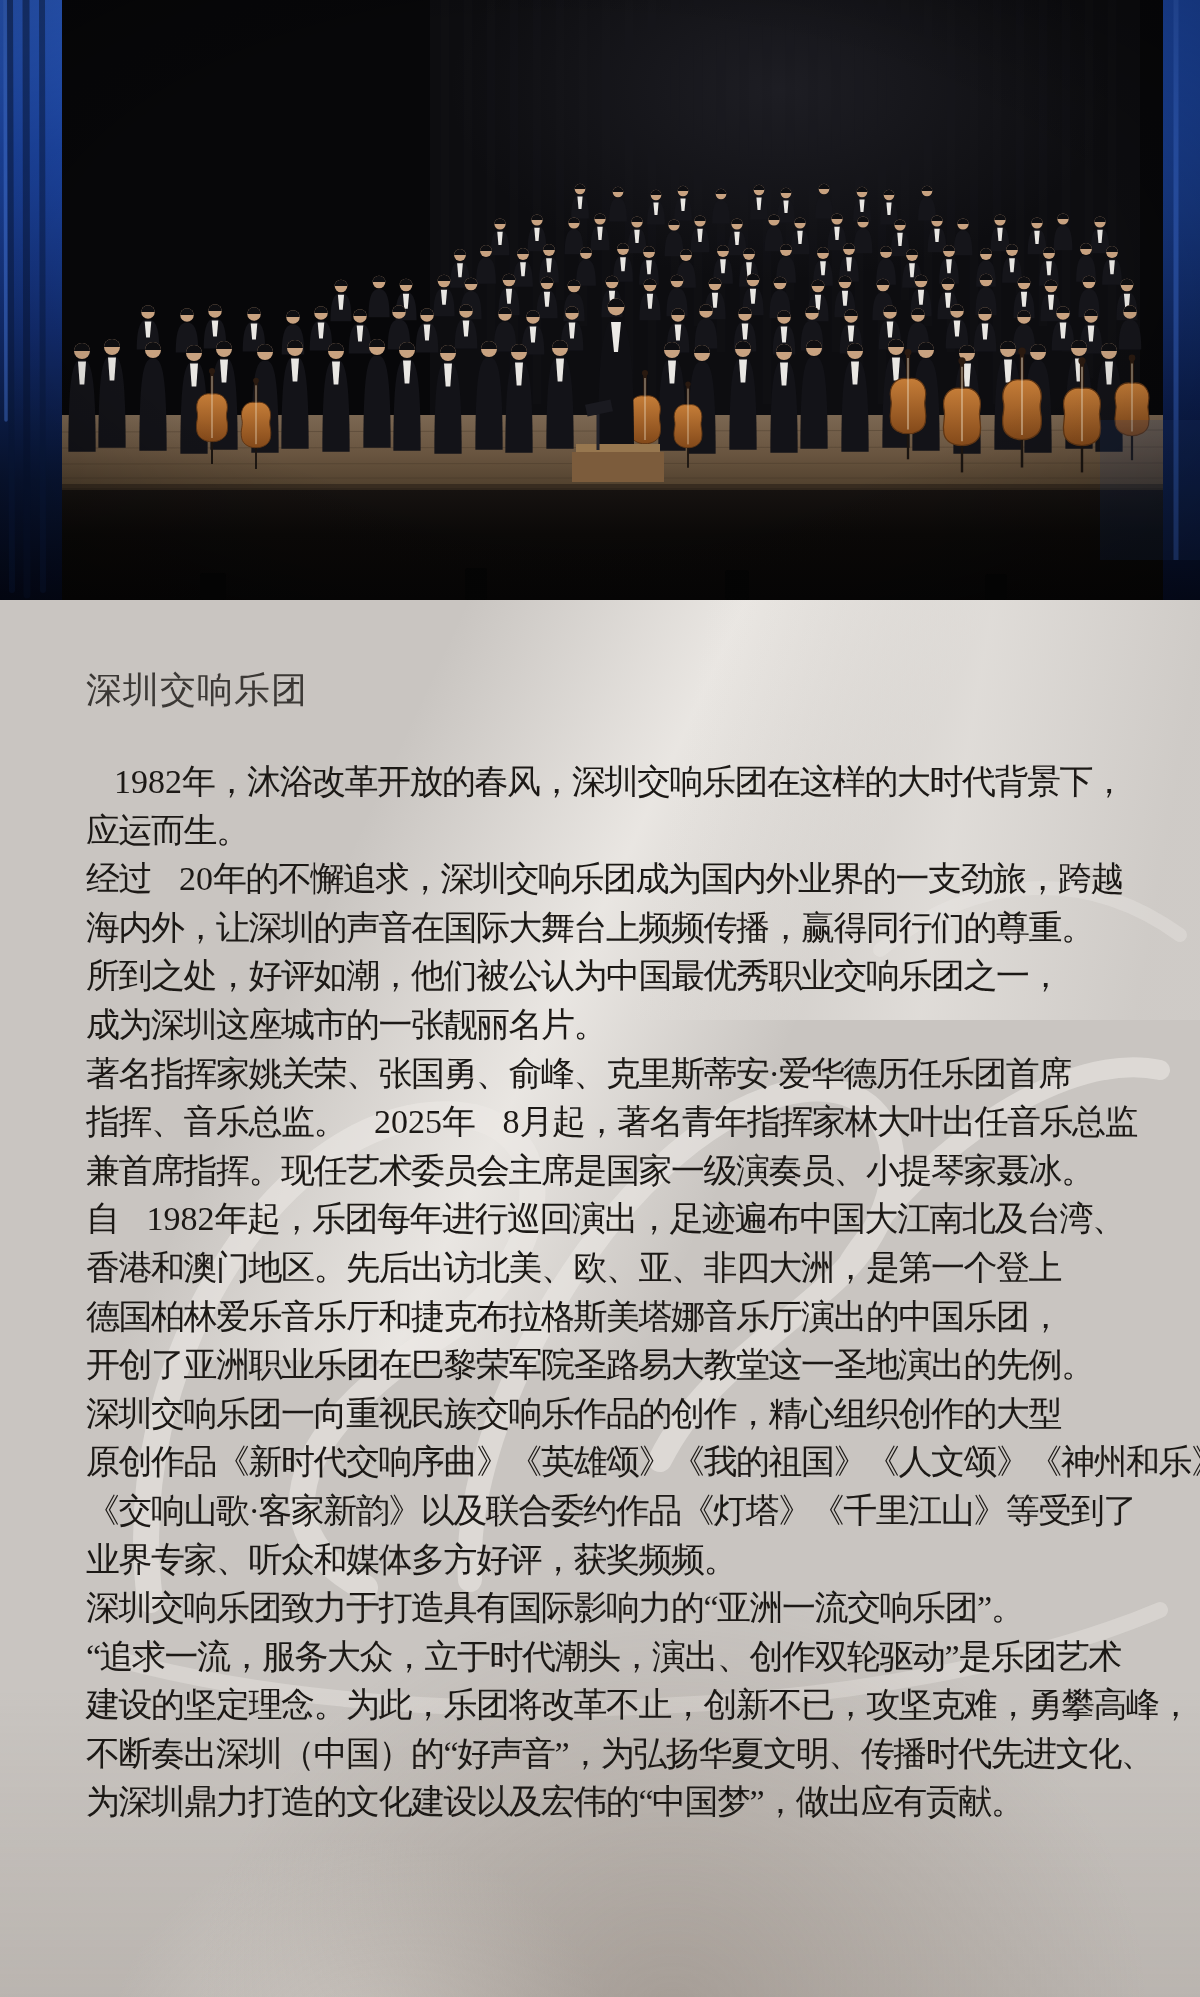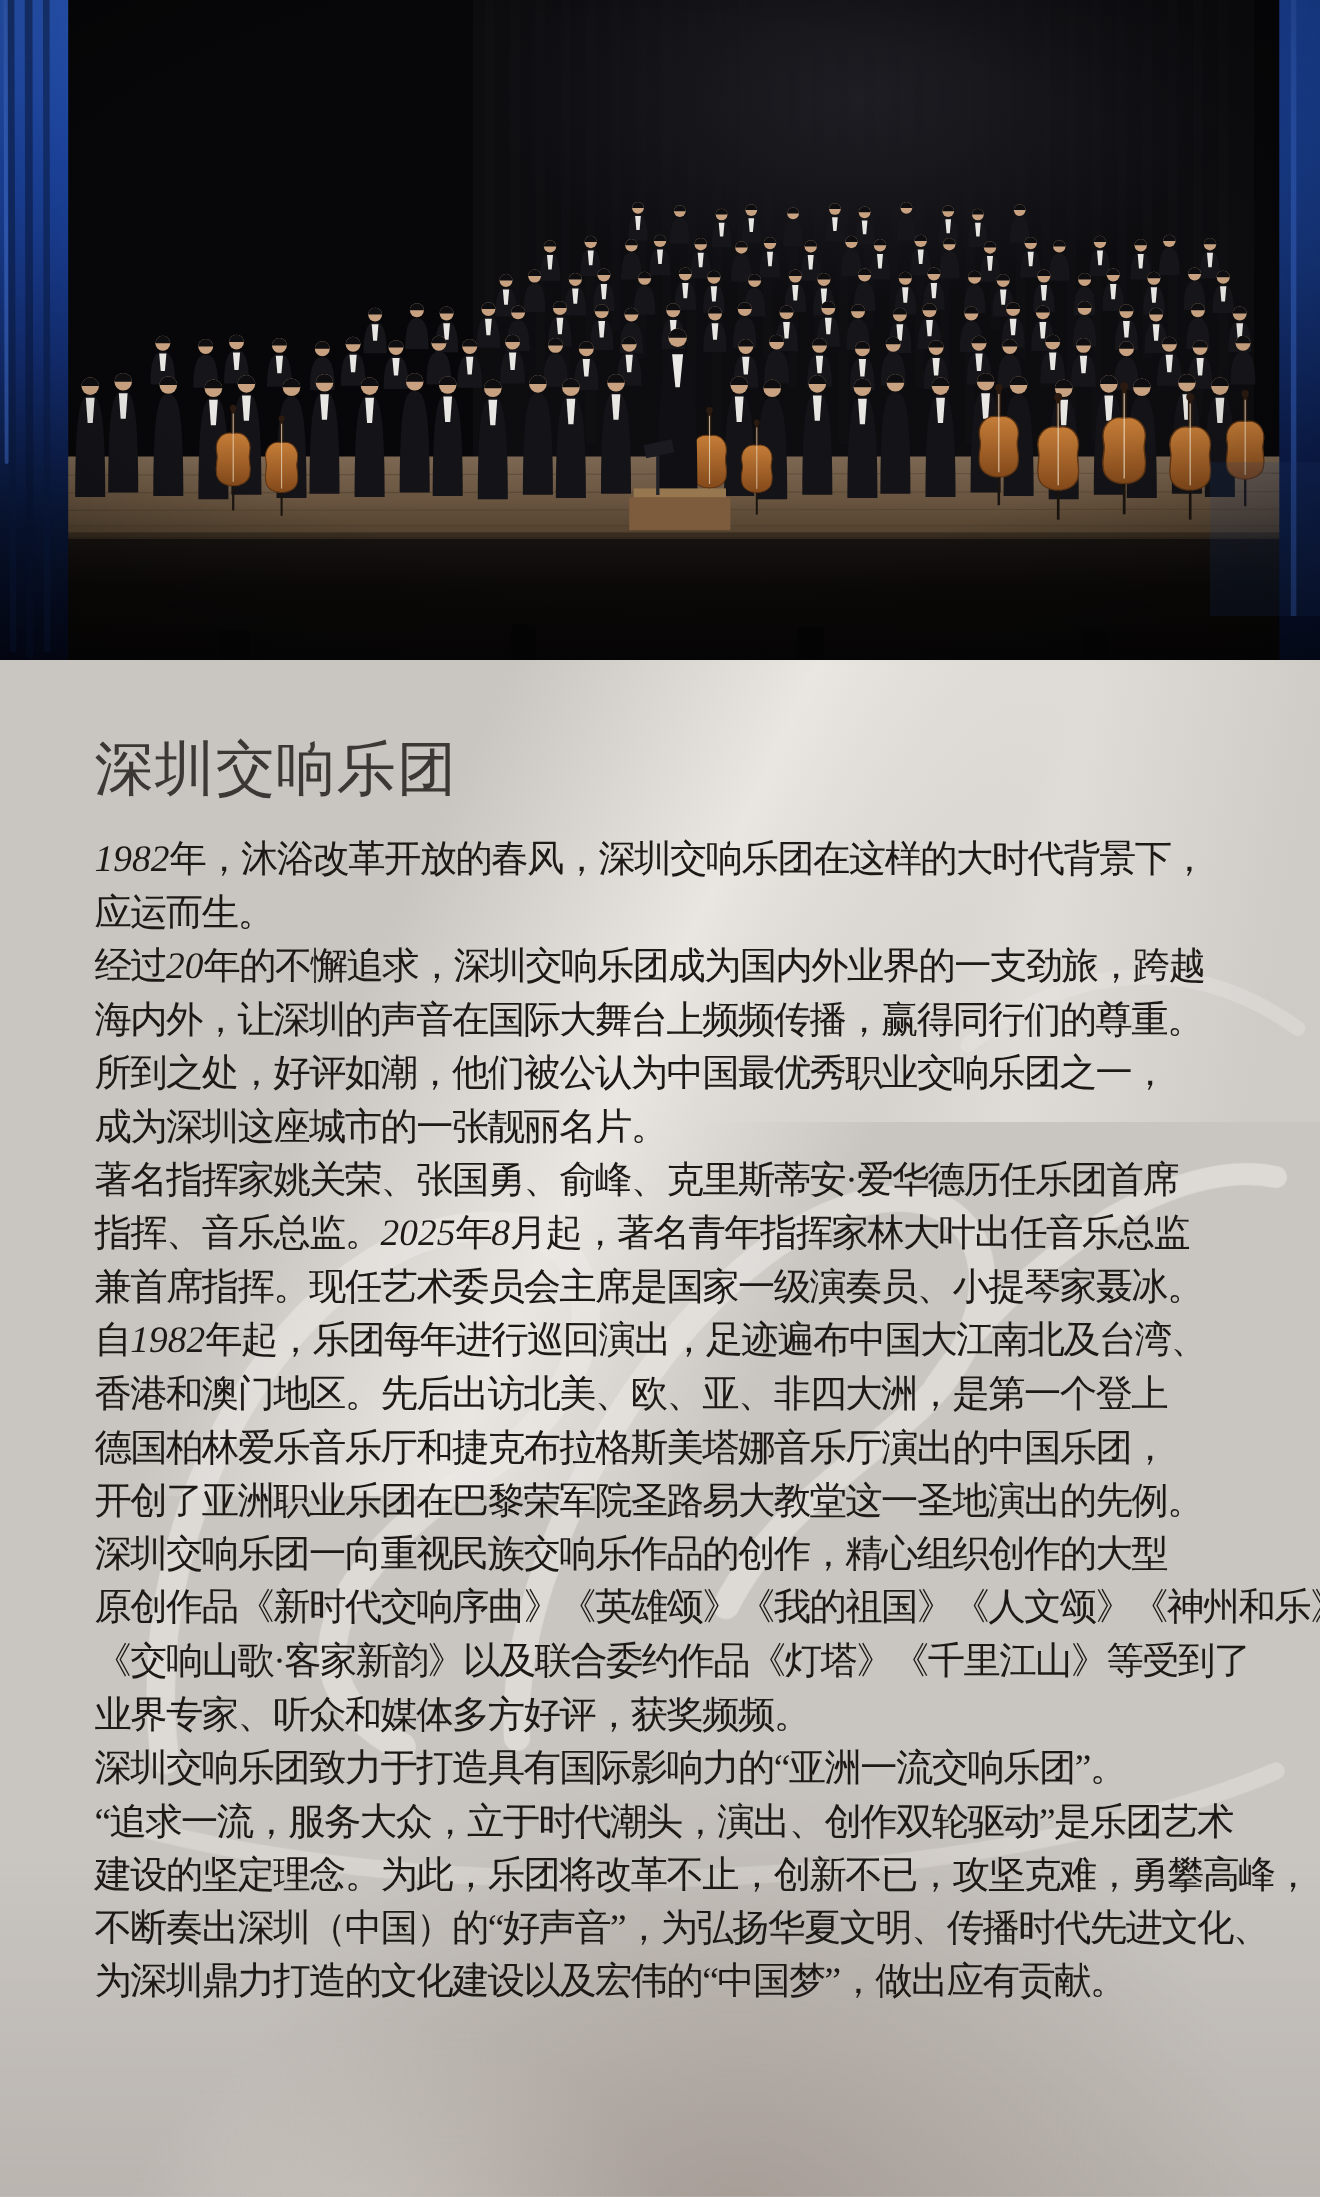--- a/index.html
+++ b/index.html
@@ -17,25 +17,25 @@
   .light-band2{background:
       linear-gradient(100deg, rgba(238,235,231,0) 55%, rgba(238,235,231,.6) 78%, rgba(238,235,231,.15) 95%);
       top:0;height:420px;}
   .bottom-shade{background:
       radial-gradient(55% 42% at 56% 101%, rgba(138,126,116,.42), rgba(138,126,116,0) 72%),
       radial-gradient(30% 22% at 30% 104%, rgba(225,221,216,.55), rgba(225,221,216,0) 70%),
       linear-gradient(180deg, rgba(0,0,0,0) 78%, rgba(120,108,98,.18) 100%);}
   .watermark{position:absolute;left:0;top:120px;pointer-events:none;}
   .title{position:absolute;left:86px;top:72px;margin:0;
          font-family:"Liberation Sans","DejaVu Sans",sans-serif;font-weight:500;
-         font-size:54px;line-height:1;letter-spacing:1px;color:#3b3835;}
+         font-size:36px;line-height:1;letter-spacing:1px;color:#3b3835;}
   .bodytext{position:absolute;left:86px;top:158px;}
   .line{font-size:34px;line-height:48.6px;letter-spacing:-1.5px;
         white-space:nowrap;color:#1c1916;}
-  .num{font-style:italic;letter-spacing:0;}
+  .num{letter-spacing:0;margin-left:28px;}
 </style>
 </head>
 <body>
 
 <div class="page">
 
   <figure class="hero">
     <svg width="1200" height="600" viewBox="0 0 1200 600">
       <defs>
         <linearGradient id="gCurtL" x1="0" y1="0" x2="0" y2="1">

